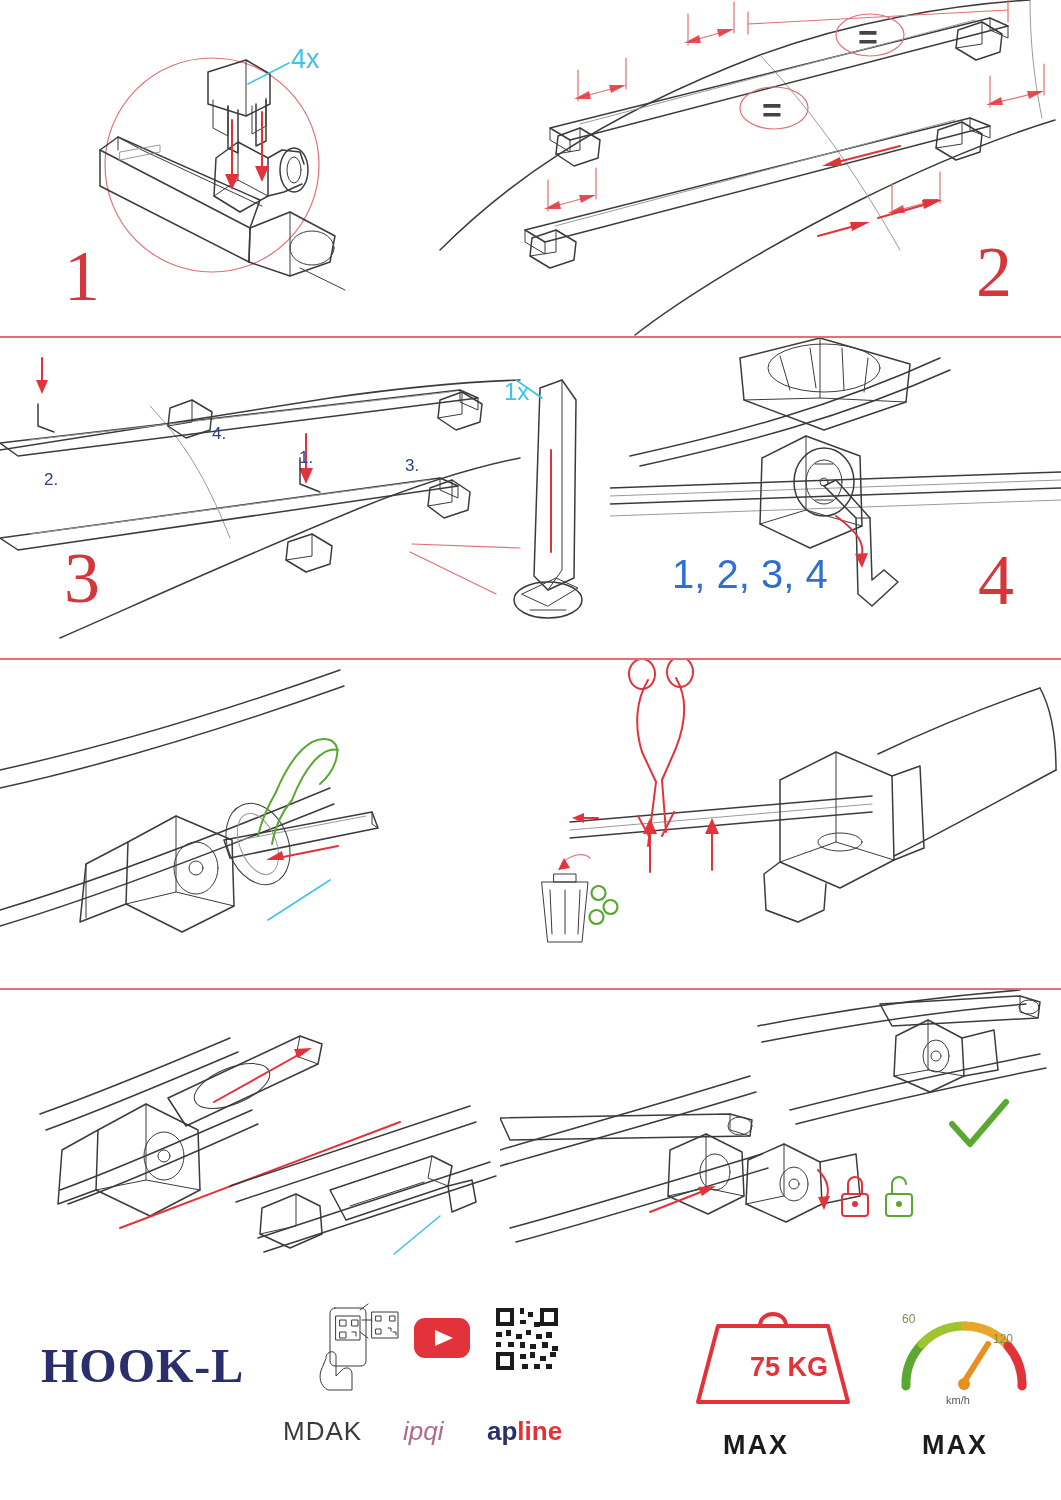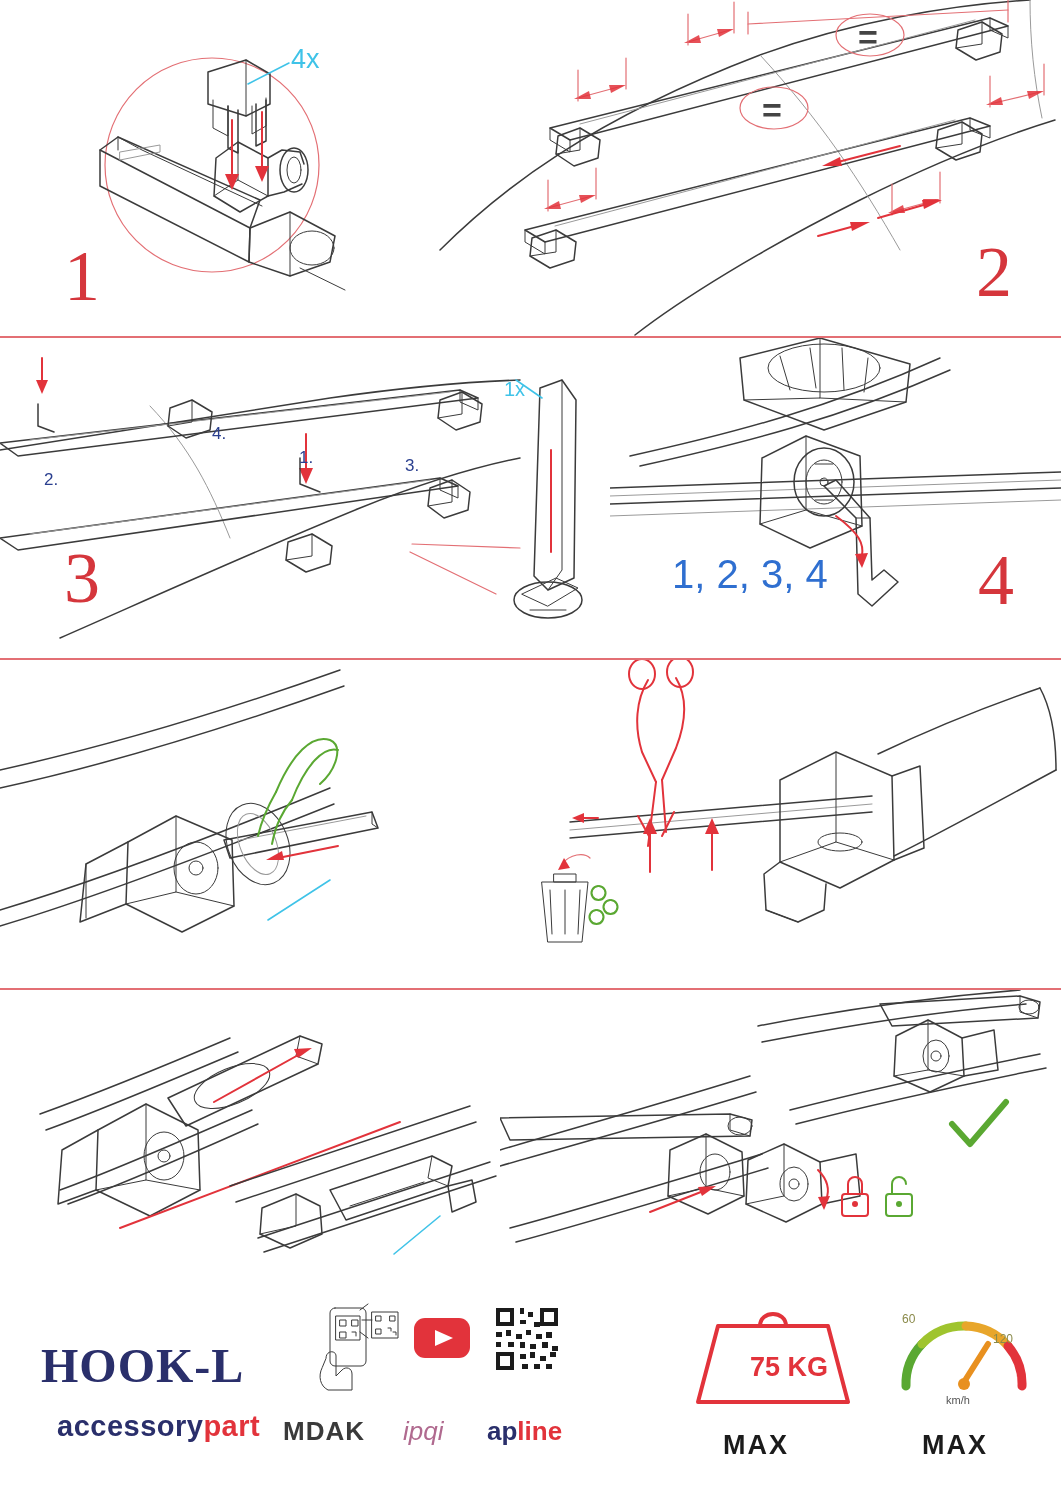--- a/index.html
+++ b/index.html
@@ -31,21 +31,21 @@
   .lbl.cy{color:#3fc3e8;}
   .lbl.bl{color:#2a3f8f;}
   .lbl.gy{color:#444;}
 
   
   .footer{position:absolute;left:0;top:1290px;width:1061px;height:210px;}
   .brand{position:absolute;left:41px;top:48px;font-family:Liberation Serif, serif;font-size:48px;font-weight:700;letter-spacing:1px;color:#2a2f6b;}
   .accpart{position:absolute;left:57px;top:120px;font-size:29px;font-weight:700;letter-spacing:0.5px;}
   .accpart .a{color:#2a2f6b;}
   .accpart .b{color:#e2333b;}
-  .mdak{position:absolute;left:283px;top:126px;font-size:26px;font-weight:700;color:#3a3a3a;letter-spacing:1px;}
+  .mdak{position:absolute;left:283px;top:126px;font-size:26px;font-weight:400;color:#3a3a3a;letter-spacing:1px;}
   .ipqi{position:absolute;left:403px;top:126px;font-size:26px;color:#b06a8f;font-style:italic;}
   .apline{position:absolute;left:487px;top:126px;font-size:26px;font-weight:700;color:#2a2f6b;}
   .apline .l{color:#e2333b;}
 
   .kgtxt{position:absolute;left:718px;top:62px;width:110px;text-align:right;font-size:27px;font-weight:700;color:#e2333b;}
   .maxl{position:absolute;top:140px;font-size:27px;font-weight:700;color:#1b1b1b;letter-spacing:2px;}
   .kmh{position:absolute;left:922px;top:104px;font-size:11px;color:#555;margin-left:24px;}
   .g60{position:absolute;left:902px;top:22px;font-size:12px;color:#8a8a4a;}
   .g120{position:absolute;left:993px;top:42px;font-size:12px;color:#8a8a4a;}
 
@@ -207,21 +207,21 @@
       <ellipse cx="548" cy="262" rx="34" ry="18" class="ln"></ellipse>
       <path class="ln2" d="M522,256 L556,240 L578,250 L548,268 Z"></path>
       <path class="ln2" d="M530,272 L566,272"></path>
 
       <path class="cyan" d="M516,42 L542,60"></path>
     </svg>
     <div class="lbl bl" style="left:299px;top:110px;font-size:17px;">1.</div>
     <div class="lbl bl" style="left:44px;top:132px;font-size:17px;">2.</div>
     <div class="lbl bl" style="left:405px;top:118px;font-size:17px;">3.</div>
     <div class="lbl bl" style="left:212px;top:86px;font-size:17px;">4.</div>
-    <div class="lbl cy" style="left:504px;top:40px;font-size:20px;">1x</div>
+    <div class="lbl cy" style="left:504px;top:40px;font-size:24px;">1x</div>
     <div class="stepnum" style="left:64px;top:204px;">3</div>
   </div>
 
   <div class="panel" style="left:610px;top:338px;width:451px;height:320px;">
     <svg width="451" height="320" viewBox="0 0 451 320">
 
       <path class="ln" d="M0,150 L451,134"></path>
       <path class="ln" d="M0,166 L451,150"></path>
       <path class="lnl" d="M0,158 L451,142"></path>
       <path class="lnl" d="M0,178 L451,162"></path>
@@ -427,23 +427,20 @@
       <circle cx="436" cy="66" r="5" class="ln2"></circle>
       <path class="ln" d="M462,48 L494,40 L498,80 L464,86"></path>
 
       <path class="grn" style="stroke-width:6" d="M452,134 L470,154 L506,112"></path>
     </svg>
 
   </div>
 
   <div class="footer">
     <div class="brand">HOOK-L</div>
-    <div class="accpart">
-      <span class="a">accessory</span><span class="b">part</span>
-    </div>
     <div class="mdak">MDAK</div>
     <div class="ipqi">ipqi</div>
     <div class="apline">ap<span class="l">line</span></div>
 
     <svg width="1061" height="210" viewBox="0 0 1061 210" style="position:absolute;left:0;top:0;pointer-events:none;">
 
       <g>
         <rect x="330" y="18" width="36" height="58" rx="5" class="ln2"></rect>
         <rect x="336" y="26" width="24" height="24" class="ln2"></rect>
         <path class="ln2" d="M340,30 h6 v6 h-6 z M352,30 h6 v6 h-6 z M340,42 h6 v6 h-6 z M352,42 h4 v4"></path>

